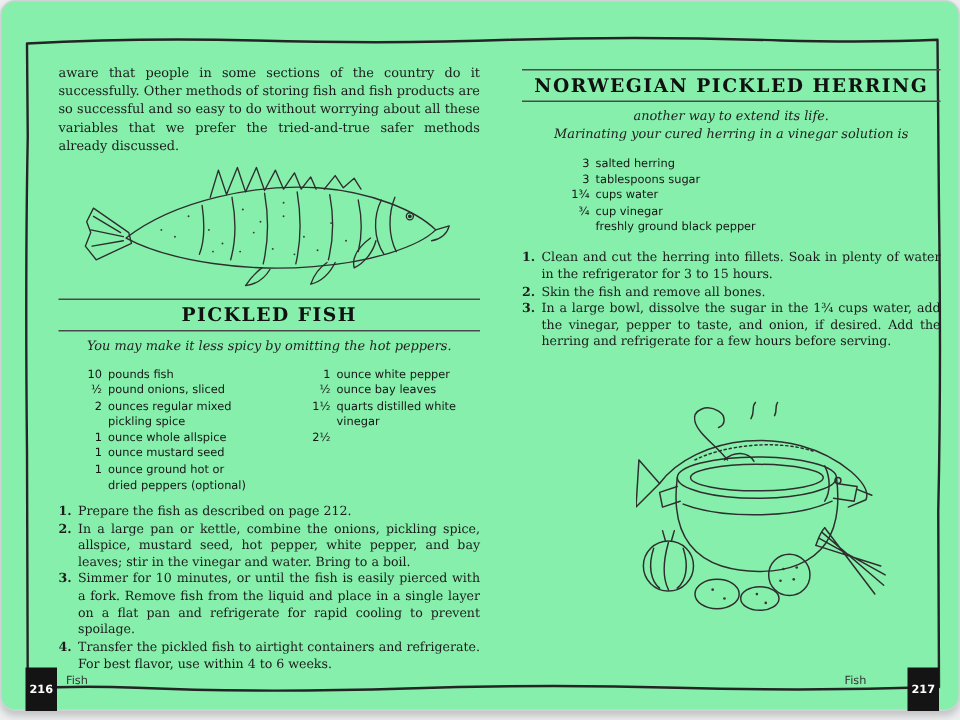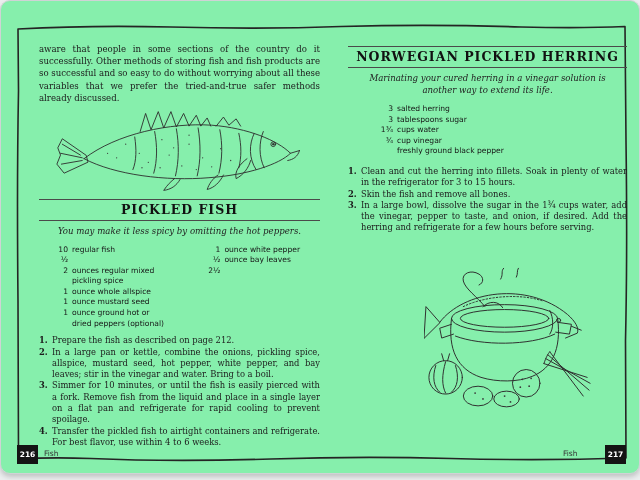--- a/index.html
+++ b/index.html
@@ -20,21 +20,21 @@
   .ing-col1{width:134px;}
   .ing-col2{width:132px;}
   .ing-single{margin-top:8px;padding-left:30px;width:200px;}
   .ing-row{display:flex;font:7.6px/10.6px "DejaVu Sans", sans-serif;color:#161616;}
   .qty{width:15px;text-align:right;flex:none;}
   .item{flex:1;padding-left:4px;}
   .steps{margin-top:6px;}
   .step{display:flex;font:8.4px/11.3px "DejaVu Serif", serif;text-align:justify;color:#1c1c1c;}
   .step .n{font-weight:700;width:13px;flex:none;}
   .step .t{flex:1;}
-  .pagebox{position:absolute;width:21px;height:19px;background:#141414;color:#fff;
+  .pagebox{position:absolute;width:21px;height:29px;background:#141414;color:#fff;
            display:flex;align-items:center;justify-content:center;
            font:700 7.5px "DejaVu Sans", sans-serif;}
   .seclabel{position:absolute;font:7.5px "DejaVu Sans", sans-serif;color:#333;}
   svg.line-art{display:block;margin:0 auto;}
 </style>
 </head>
 <body>
 
 <div class="sheet">
 
@@ -96,24 +96,25 @@
     </div>
 
     <div class="tagline">
       <div>You may make it less spicy by omitting the hot peppers.</div>
     </div>
 
     <div class="ing-cols">
       <div class="ing-col1">
         <div class="ing-row">
             <span class="qty">10</span>
-            <span class="item">regular fish</span>
+            <span class="item">pounds fish</span>
           </div>
         <div class="ing-row">
             <span class="qty">½</span>
+            <span class="item">pound onions, sliced</span>
           </div>
         <div class="ing-row">
             <span class="qty">2</span>
             <span class="item">ounces regular mixed pickling spice</span>
           </div>
         <div class="ing-row">
             <span class="qty">1</span>
             <span class="item">ounce whole allspice</span>
           </div>
         <div class="ing-row">
@@ -128,20 +129,24 @@
       <div class="ing-col2">
         <div class="ing-row">
             <span class="qty">1</span>
             <span class="item">ounce white pepper</span>
           </div>
         <div class="ing-row">
             <span class="qty">½</span>
             <span class="item">ounce bay leaves</span>
           </div>
         <div class="ing-row">
+            <span class="qty">1½</span>
+            <span class="item">quarts distilled white vinegar</span>
+          </div>
+        <div class="ing-row">
             <span class="qty">2½</span>
           </div>
       </div>
     </div>
 
     <div class="steps">
       <div class="step">
           <span class="n">1.</span>
           <span class="t">Prepare the fish as described on page 212.</span>
         </div>
@@ -161,22 +166,22 @@
   </div>
 
   <div class="col" id="col-right">
     <div class="recipe-head">
       <div class="rule"></div>
       <div class="rtitle">NORWEGIAN PICKLED HERRING</div>
       <div class="rule"></div>
     </div>
 
     <div class="tagline">
+      <div>another way to extend its life.</div>
       <div>Marinating your cured herring in a vinegar solution is</div>
-      <div>another way to extend its life.</div>
     </div>
 
     <div class="ing-single">
       <div class="ing-row">
           <span class="qty">3</span>
           <span class="item">salted herring</span>
         </div>
       <div class="ing-row">
           <span class="qty">3</span>
           <span class="item">tablespoons sugar</span>

